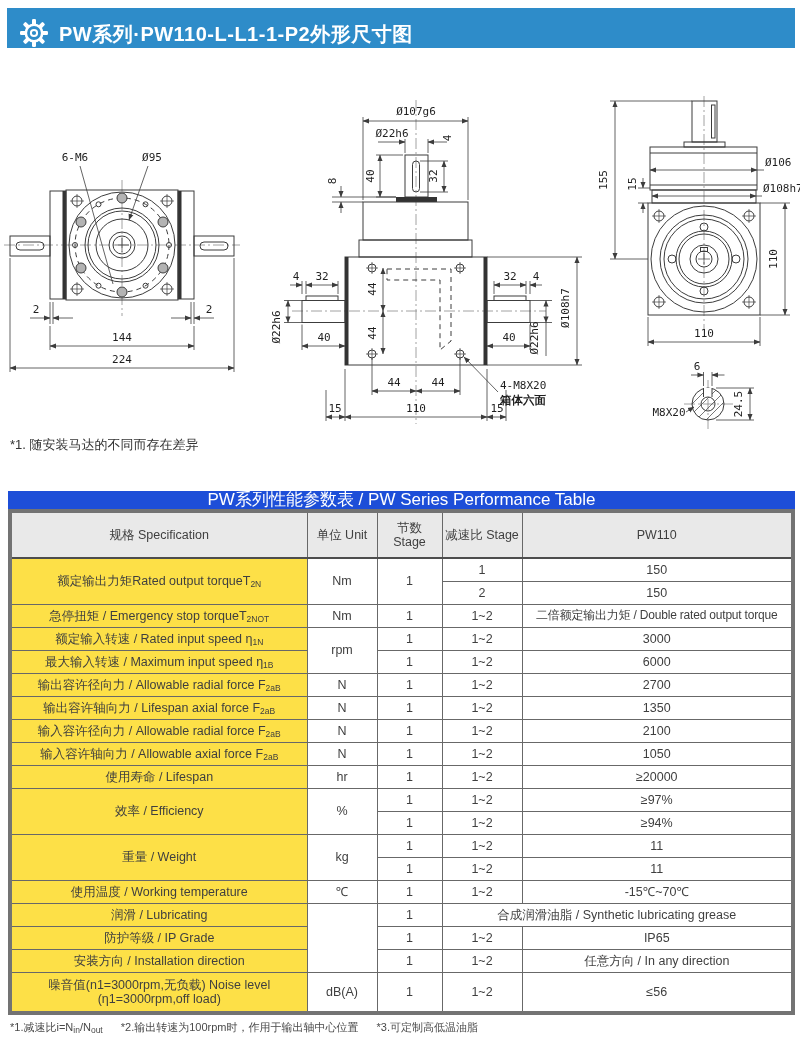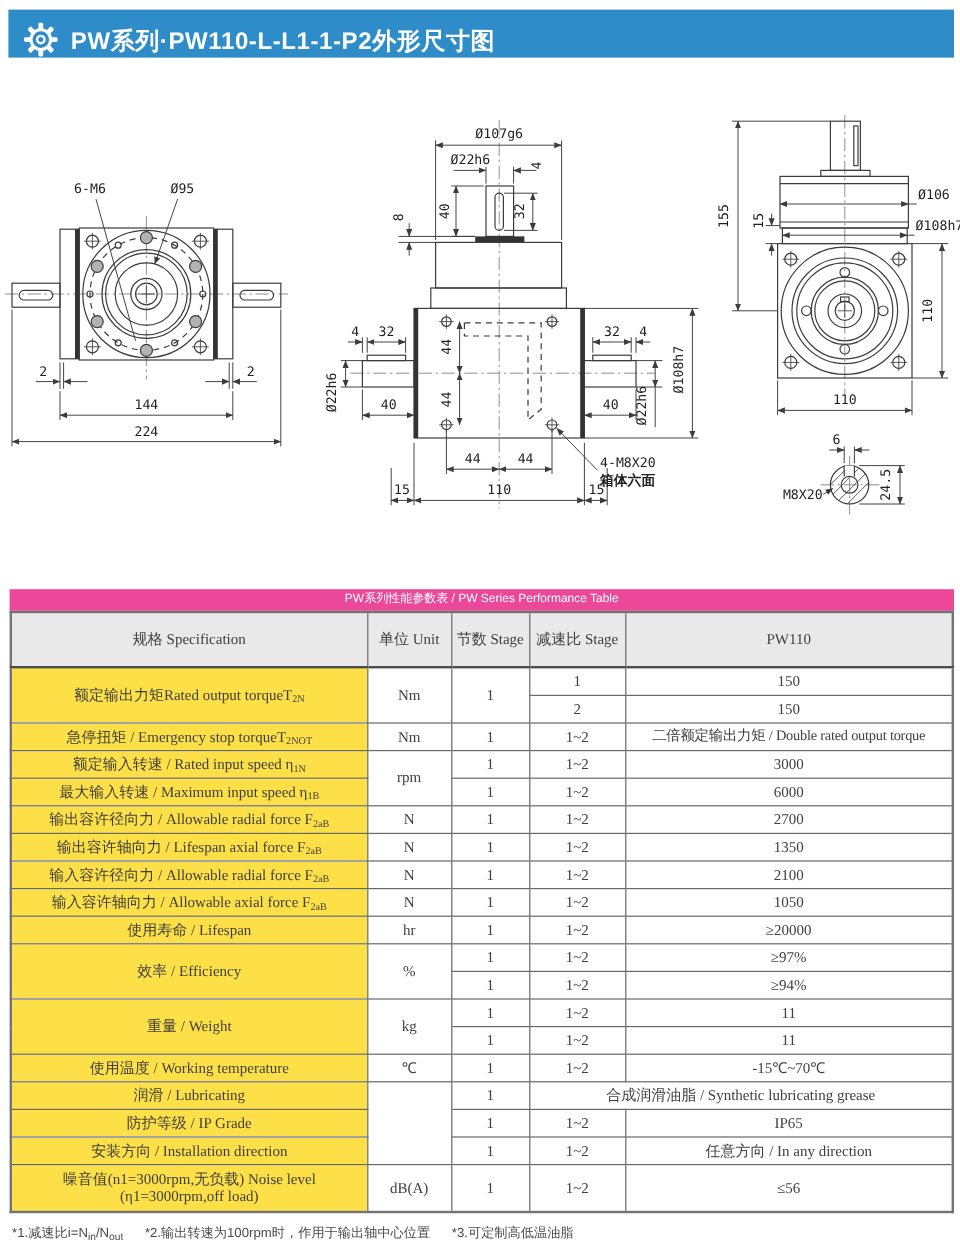--- a/index.html
+++ b/index.html
@@ -14,23 +14,23 @@
   .thick{fill:#333;stroke:none;}
   .cl{stroke:#8a8a8a;stroke-width:.8;fill:none;stroke-dasharray:11 3 2 3;}
   .dash{stroke-dasharray:5 4;}
   .dim,.ext{stroke:#3c3c3c;stroke-width:.8;fill:none;}
   .hole{fill:#b3b3b3;stroke:#3c3c3c;stroke-width:1;}
   text.d{font-family:"DejaVu Sans Mono",monospace;font-size:11px;fill:#1f1f1f;text-anchor:middle;}
   text.cn{font-family:"Liberation Sans",sans-serif;font-weight:bold;font-size:11.5px;}
   text.st{text-anchor:start;}
   .note1{position:absolute;left:10px;top:436px;font-size:13px;color:#333;}
   .tablewrap{position:absolute;left:8px;top:491px;width:787px;}
-  .table-title{height:18px;line-height:18px;background:#ec4899;color:#fff;font-size:10px;text-align:center;}
+  .table-title{height:18px;line-height:18px;background:#1d4ed8;color:#fff;font-size:17px;text-align:center;}
   table.perf{width:100%;border-collapse:collapse;table-layout:fixed;font-size:12.5px;color:#3f3f3f;
-             border:2px solid #737373;font-family:Liberation Serif, serif;}
+             border:4px solid #737373;}
   table.perf td,table.perf th{border:1px solid #686868;text-align:center;vertical-align:middle;
              padding:0 2px;height:22px;line-height:1.15;font-weight:normal;overflow:hidden;}
   table.perf tr.head th{height:44px;background:#e9e9e9;border-bottom:2px solid #4d4d4d;}
   table.perf td.lab{background:#fde047;}
   table.perf tr.noise td{height:38px;}
   table.perf .tight{font-size:12px;letter-spacing:-.2px;}
   sub{font-size:8.5px;vertical-align:-2px;line-height:0;}
   .footnote{position:absolute;left:10px;top:1020px;font-size:11px;color:#4a4a4a;}
   .footnote .gap{margin-left:18px;}
 </style>
@@ -350,20 +350,21 @@
       <text class="d" x="697" y="370">6</text>
       <line class="dim" x1="686" y1="412" x2="694" y2="407" marker-end="url(#ae)"></line>
       <text class="d" x="669" y="416">M8X20</text>
       <line class="ext" x1="716" y1="388" x2="754" y2="388"></line>
         <line class="ext" x1="716" y1="420" x2="754" y2="420"></line>
       <line class="dim" x1="750" y1="388" x2="750" y2="420" marker-start="url(#as)" marker-end="url(#ae)"></line>
       <text class="d" transform="rotate(-90 742 404)" x="742" y="404">24.5</text>
     </g>
   </svg>
 
+  <div class="note1">*1. 随安装马达的不同而存在差异</div>
 
   <div class="tablewrap">
     <div class="table-title">PW系列性能参数表 / PW Series Performance Table</div>
     <table class="perf">
       <colgroup>
           <col style="width:297px">
           <col style="width:70px">
           <col style="width:65px">
           <col style="width:80px">
           <col>

